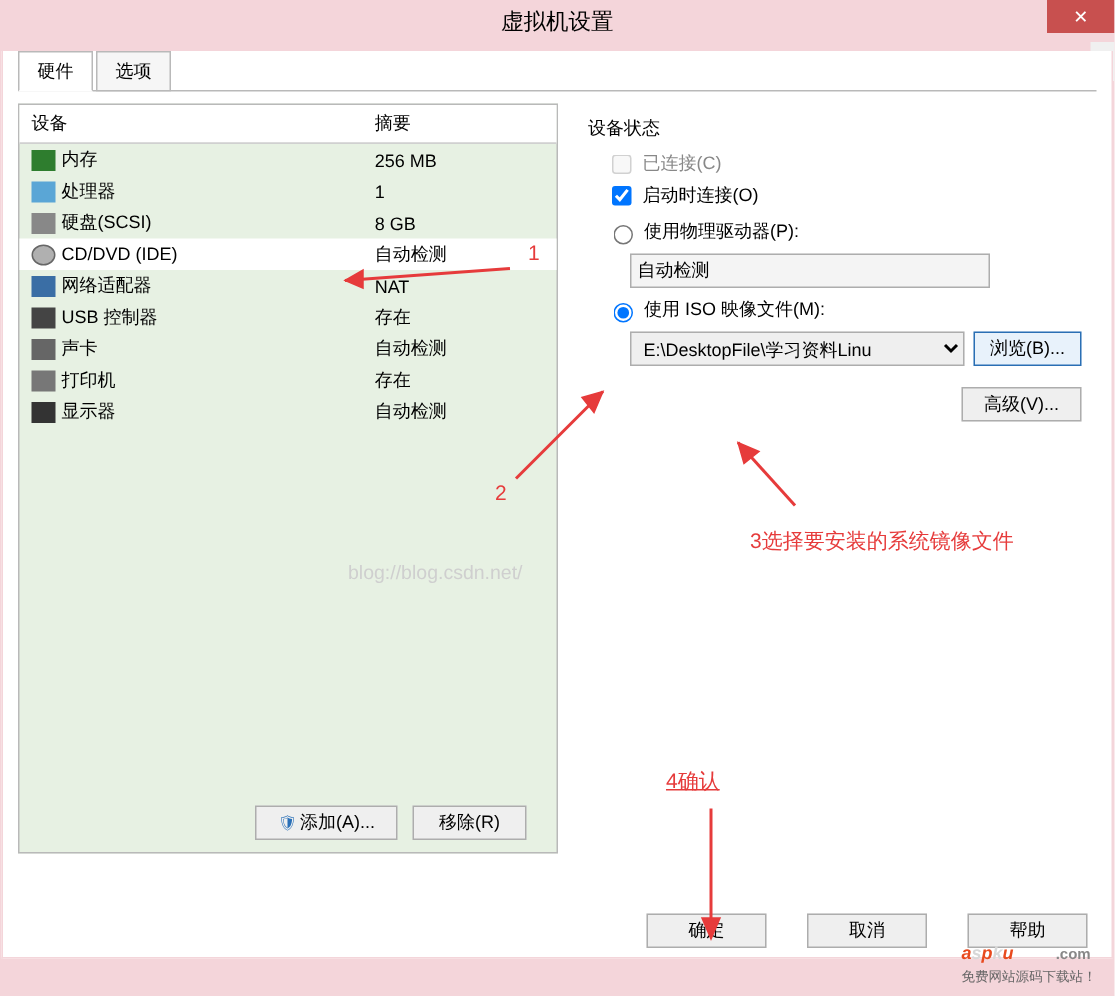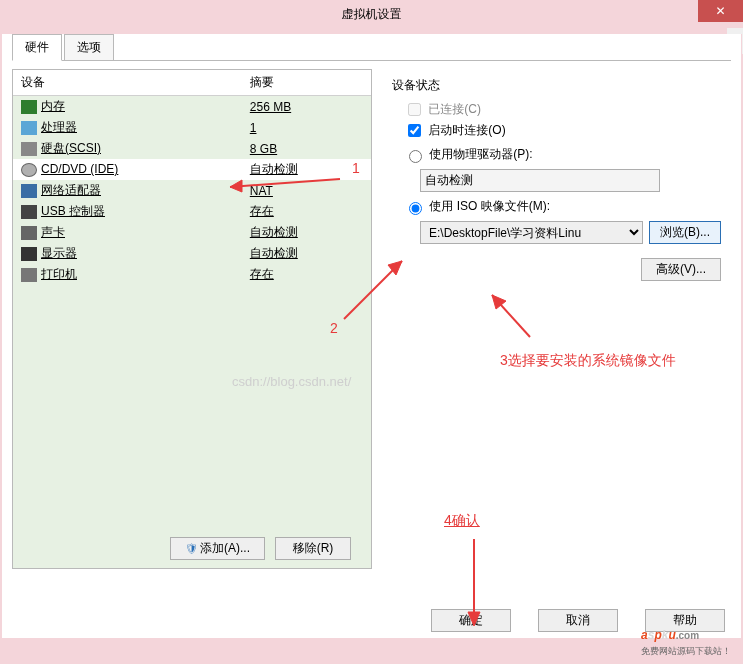--- a/index.html
+++ b/index.html
@@ -1,30 +1,30 @@
 <!DOCTYPE html>
 <html><head>
 <meta charset="utf-8">
 <style>
 * { box-sizing: border-box; font-family: "Microsoft YaHei", "Segoe UI", sans-serif; font-size: 12px; }
 body { margin: 0; background: #f4d5da; width: 743px; height: 664px; position: relative; }
 .titlebar { height: 28px; background: #f4d5da; position: relative; display: flex; align-items: center; justify-content: center; }
-.title { font-size: 12px; }
+.title { font-size: 15px; }
 .close-btn { position: absolute; right: 0; top: 0; width: 45px; height: 22px; background: #c8504f; color: #fff; display: flex; align-items: center; justify-content: center; font-size: 12px; cursor: pointer; }
 .content-bg { background: #fff; margin: 0 1px; padding: 0 10px 10px 10px; height: 605px; position: relative; border: 1px solid #f4d5da; border-top: none; }
 .sidestrip { position: absolute; right: 0; top: 28px; width: 16px; height: 26px; background: #f0f0f0; }
 .tabs { display: flex; border-bottom: 1px solid #b9b9b9; margin-top: 6px; }
 .tab { padding: 4px 12px; border: 1px solid #b9b9b9; border-bottom: 1px solid #fff; background: #fff; margin-bottom: -1px; margin-right: 2px; }
 .tab.inactive { border-bottom: 1px solid #b9b9b9; background: #f6f6f6; }
 .panels { display: flex; gap: 10px; margin-top: 8px; }
 .left-panel { width: 360px; border: 1px solid #b9b9b9; background: #e7f1e3; position: relative; height: 500px; }
 .devlist { width: 100%; border-collapse: collapse; }
 .devlist th { text-align: left; font-weight: normal; padding: 4px 8px; background: #fff; border-bottom: 1px solid #d0d0d0; }
 .devlist td { padding: 2px 8px; }
-.devlist tr.row td { height: 18px; text-decoration: underline; }
+.devlist tr.row td { height: 18px; }
 .devlist tr.selected td { background: #fff; }
 .devicon { display: inline-block; width: 16px; height: 14px; vertical-align: middle; margin-right: 4px; }
 .ic-mem { background: #2e7d2e; }
 .ic-cpu { background: #5aa6d6; }
 .ic-disk { background: #888; }
 .ic-cd { background: #b0b0b0; border-radius: 50%; border: 1px solid #666; }
 .ic-net { background: #3a6ea5; }
 .ic-usb { background: #444; }
 .ic-snd { background: #666; }
 .ic-prn { background: #777; }
@@ -45,21 +45,21 @@
 .browse-btn { border: 1px solid #2a6fb4; background: #e8f2fb; padding: 2px 10px; cursor: pointer; }
 .adv-row { display: flex; justify-content: flex-end; margin-top: 14px; }
 .footer-btns { position: absolute; right: 16px; bottom: 6px; display: flex; gap: 27px; }
 .footer-btns .btn { min-width: 80px; }
 .ann { position: absolute; color: #e63b3b; font-size: 14px; pointer-events: none; }
 .arrow { position: absolute; stroke: #e63b3b; fill: #e63b3b; pointer-events: none; }
 .watermark { position: absolute; color: #cfcfcf; font-size: 13px; pointer-events: none; }
 .logo { position: absolute; right: 12px; bottom: 6px; font-family: Arial; font-size: 22px; font-weight: bold; font-style: italic; }
 .logo .a { color: #e84a1e; }
 .logo .s { color: #d8d8d8; }
-.logo .tld { font-size: 10px; color: #888; font-style: normal; }
+.logo .tld { font-size: 10px; color: #888; font-style: normal; padding-left: 28px; }
 </style>
 </head>
 <body>
 
 <div class="titlebar">
   <span class="title">虚拟机设置</span>
   <div class="close-btn">
     <span>✕</span>
   </div>
 </div>
@@ -103,26 +103,26 @@
             </tr>
             <tr class="row">
               <td><span class="devicon ic-usb"></span><span>USB 控制器</span></td>
               <td>存在</td>
             </tr>
             <tr class="row">
               <td><span class="devicon ic-snd"></span><span>声卡</span></td>
               <td>自动检测</td>
             </tr>
             <tr class="row">
+              <td><span class="devicon ic-prn"></span><span>打印机</span></td>
+              <td>存在</td>
+            </tr>
+            <tr class="row">
               <td><span class="devicon ic-disp"></span><span>显示器</span></td>
               <td>自动检测</td>
-            </tr>
-            <tr class="row">
-              <td><span class="devicon ic-prn"></span><span>打印机</span></td>
-              <td>存在</td>
             </tr>
           </tbody>
       </table>
       <div class="left-btns">
         <div class="btn btn-shield">添加(A)...</div>
         <div class="btn">移除(R)</div>
       </div>
     </div>
 
     <div class="right-panel">
@@ -182,19 +182,19 @@
     <polygon points="10,8 14,22 24,14"></polygon>
   </svg>
   <div class="ann" style="left:498px; top:318px; width:180px;">3选择要安装的系统镜像文件</div>
 
   <svg class="arrow" style="left:452px; top:500px;" width="40" height="100">
     <line x1="20" y1="5" x2="20" y2="85" stroke-width="2"></line>
     <polygon points="20,92 14,78 26,78"></polygon>
   </svg>
   <div class="ann" style="left:442px; top:478px;text-decoration:underline;">4确认</div>
 
-  <div class="watermark" style="left:230px; top:340px;">csdn://blog.csdn.net/</div>
+  <div class="watermark" style="left:230px; top:340px;">blog://blog.csdn.net/</div>
 </div>
 
 <div class="logo">
   <span class="a">a</span><span class="s">s</span><span class="a">p</span><span class="s">k</span><span class="a">u</span><span class="tld">.com</span>
   <div style="font-size:9px; color:#666; font-weight:normal; font-style:normal;">免费网站源码下载站！</div>
 </div>
 
 </body></html>

